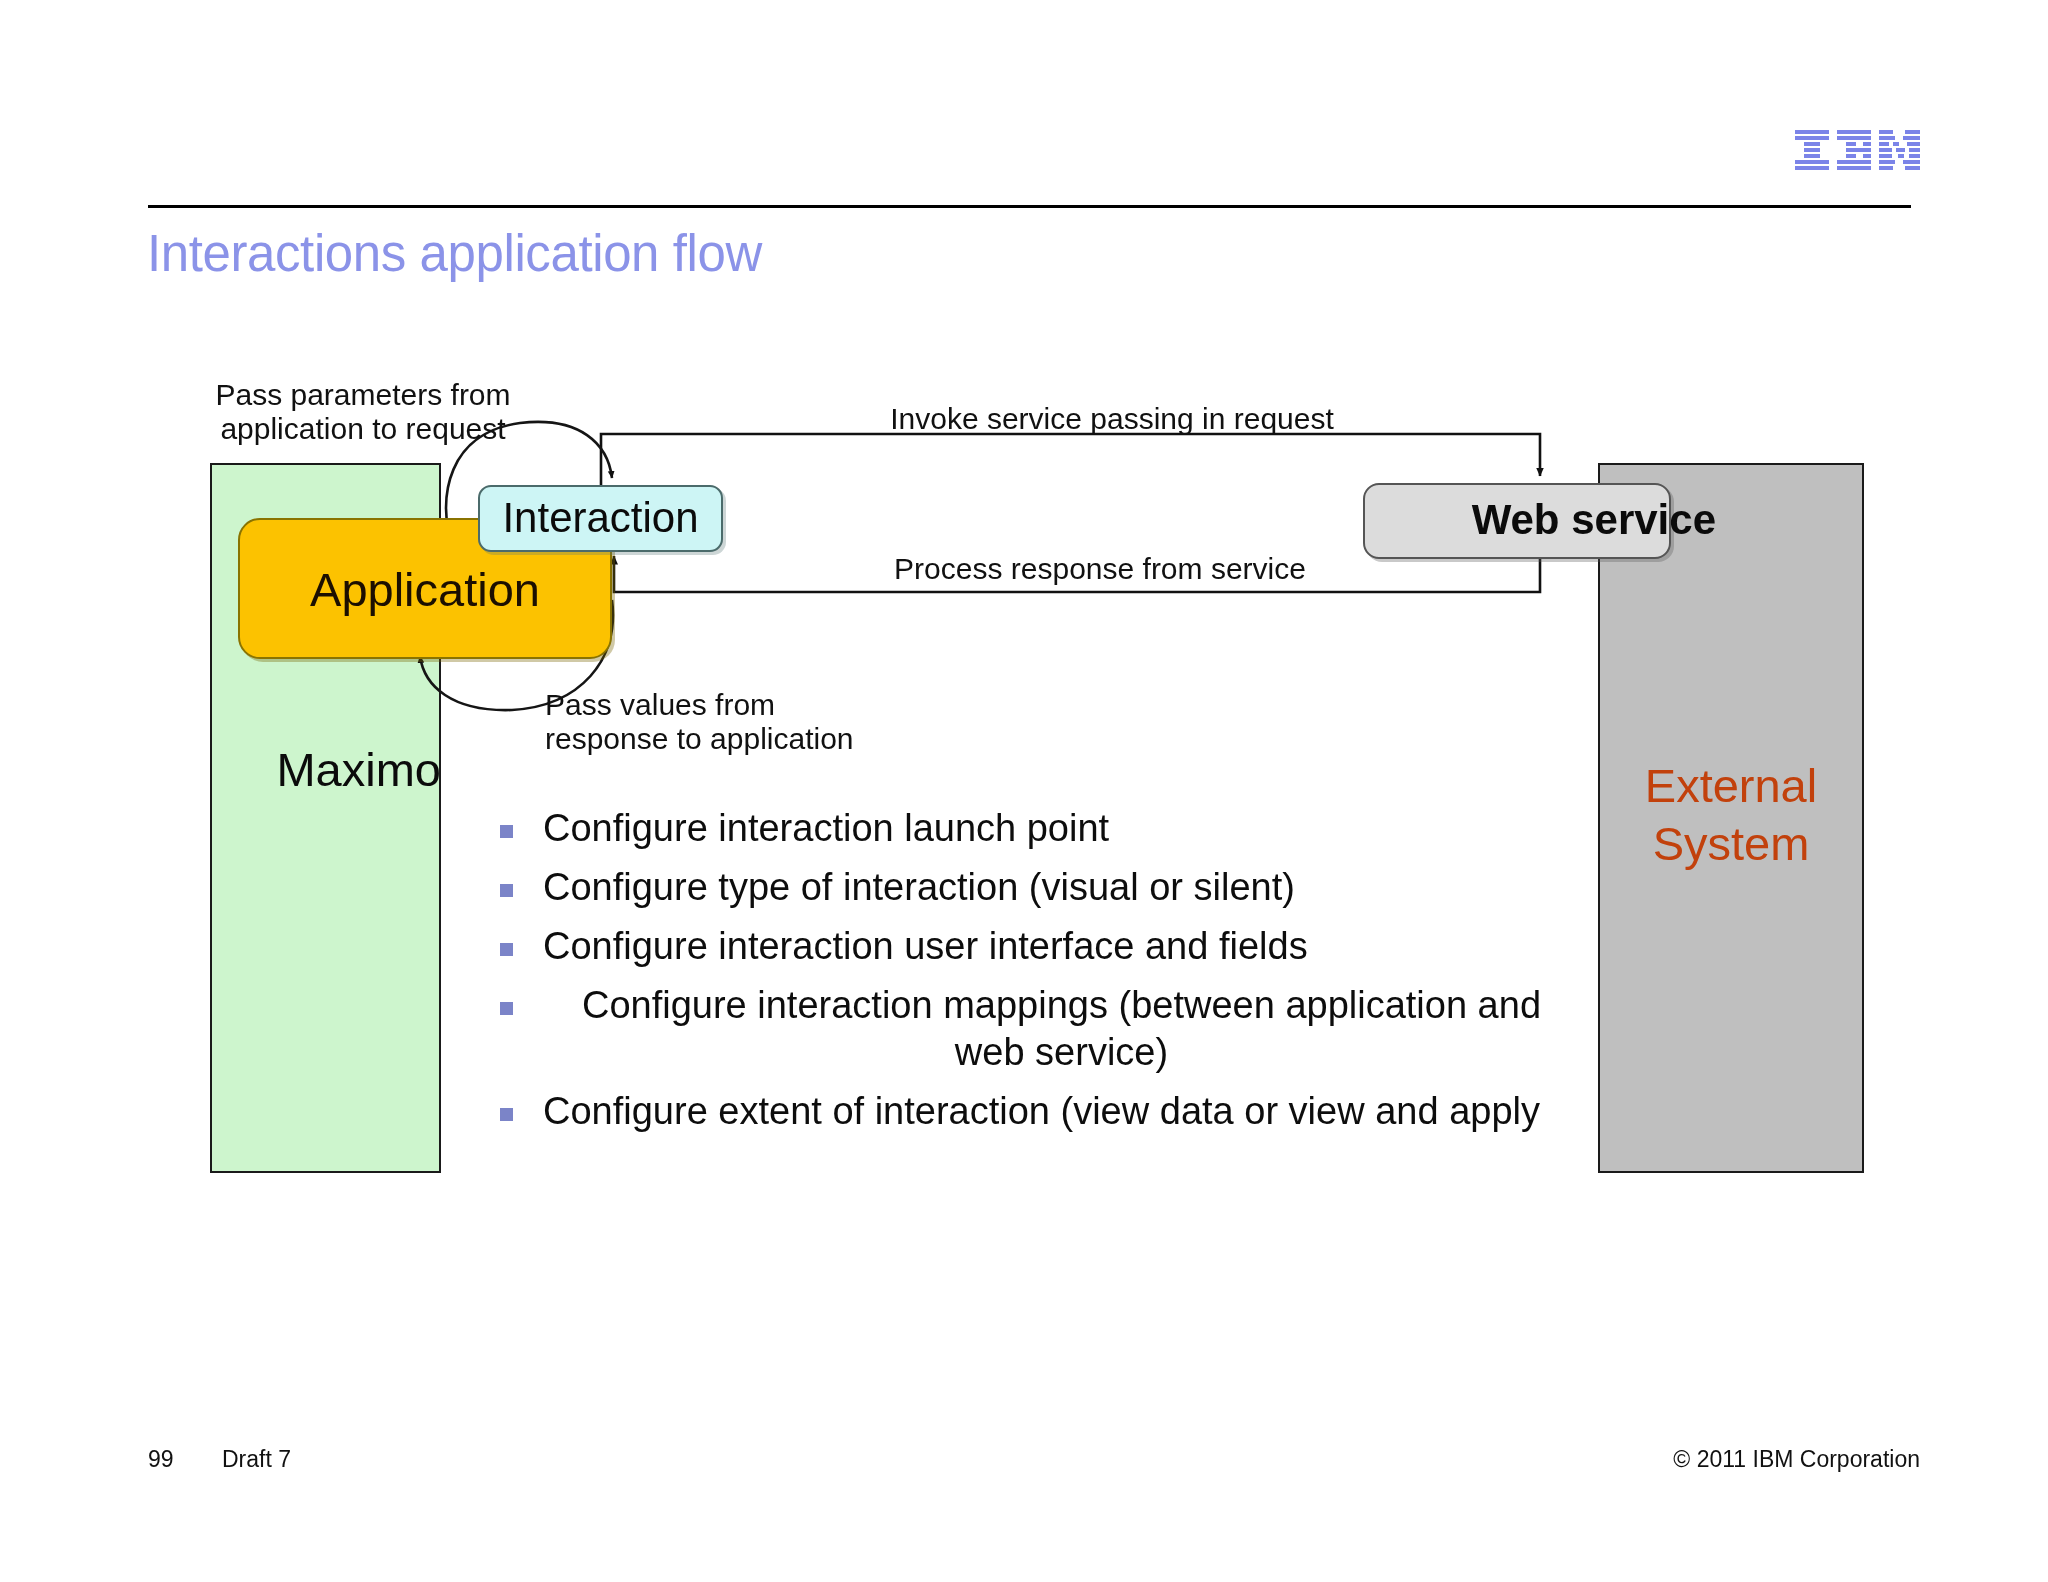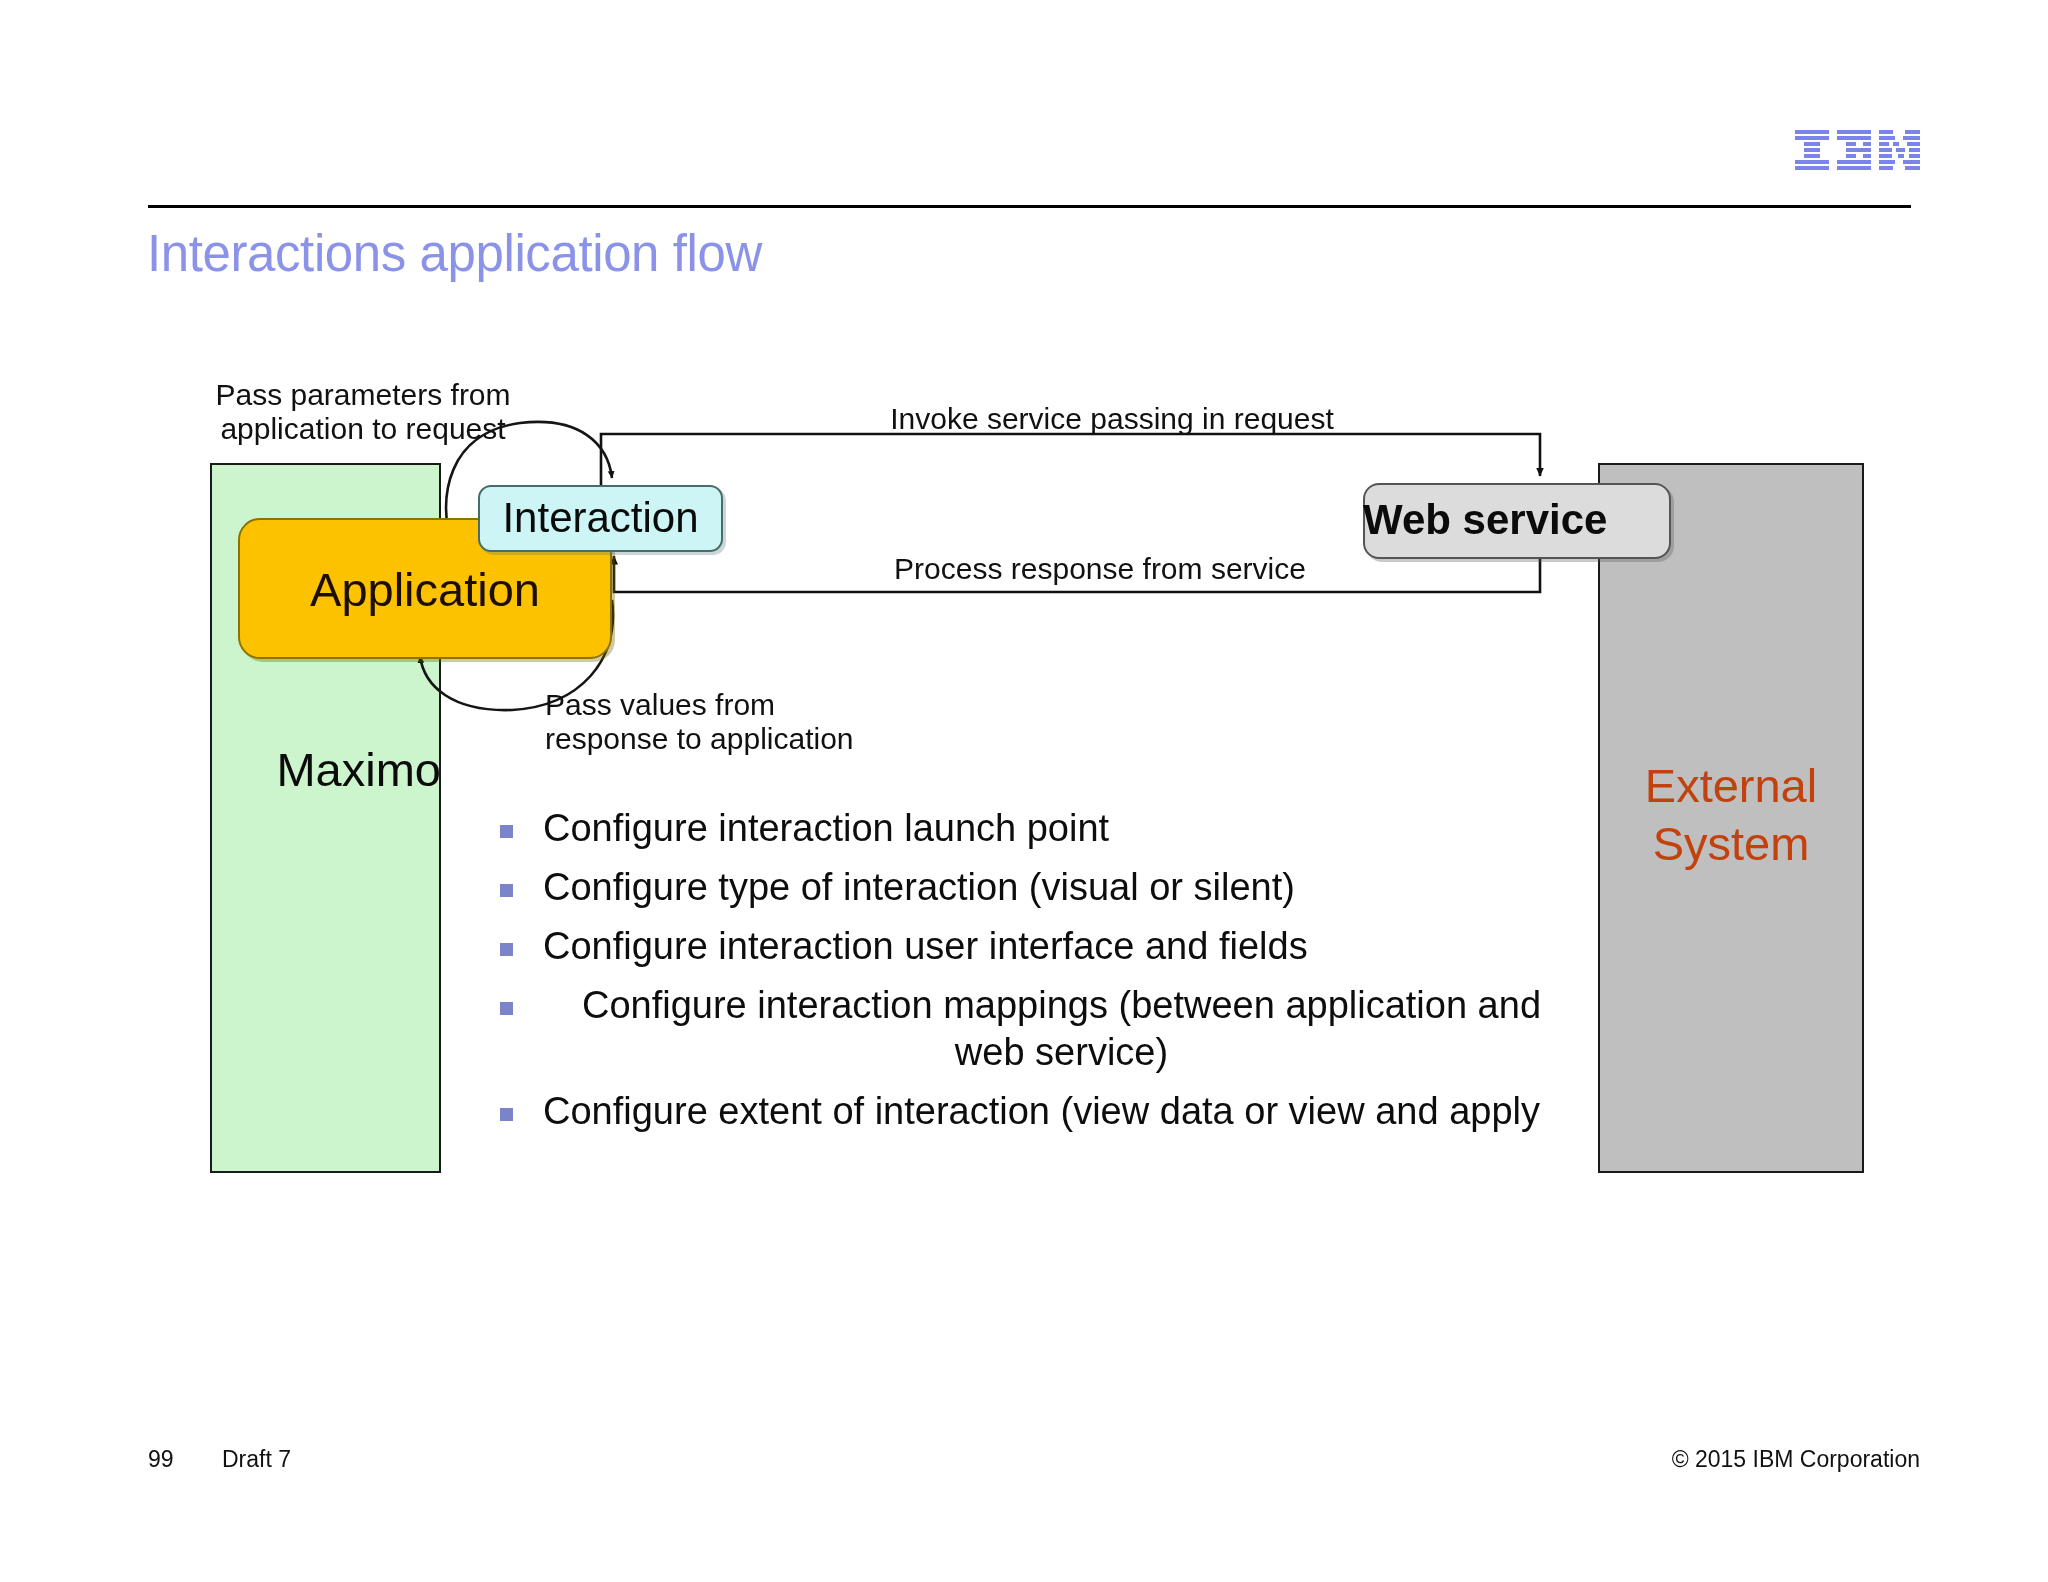--- a/index.html
+++ b/index.html
@@ -160,24 +160,24 @@
     width: 308px;
     height: 76px;
     background: #dcdcdc;
     border: 2px solid #555555;
     border-radius: 16px;
     box-shadow: 3px 3px 0 rgba(90,90,90,0.33);
     box-sizing: border-box;
   }
   #webservice-label {
     position: absolute;
-    left: 1363px;
+    left: 1408px;
     top: 492px;
     width: 308px;
-    text-align: left;
+    text-align: right;
     font-size: 42px;
     line-height: 56px;
     color: #0b0b0b;
     font-weight: bold;
   }
 
   
   .annot {
     position: absolute;
     color: #111111;
@@ -356,13 +356,13 @@
     <span class="bullet-text">Configure interaction mappings (between application and web service)</span>
   </div>
   <div class="bullet-row">
     <span class="bullet-marker"></span>
     <span class="bullet-text">Configure extent of interaction (view data or view and apply</span>
   </div>
 </div>
 
 <div id="footer-page">99</div>
 <div id="footer-draft">Draft 7</div>
-<div id="footer-copyright">© 2015 IBM Corporation</div>
+<div id="footer-copyright">© 2011 IBM Corporation</div>
 
 </body></html>

